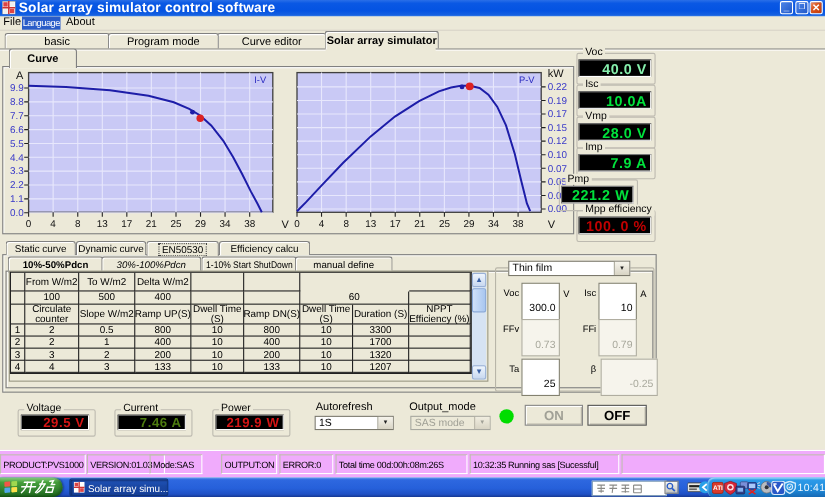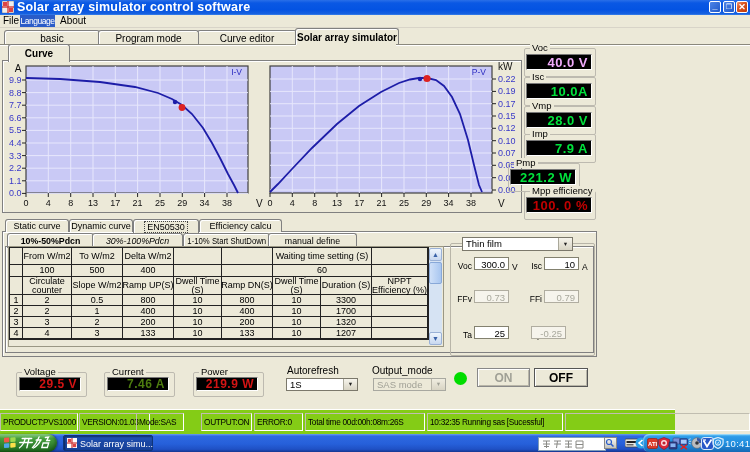--- a/index.html
+++ b/index.html
@@ -4,21 +4,21 @@
 body{font-family:"Liberation Sans",sans-serif;}
 #screen{position:relative;width:750px;height:452px;background:#ece9d8;overflow:hidden;font-size:11px;color:#000}
 .tab{position:absolute;background:#ece9d8;border:1px solid #808080;border-bottom:none;border-radius:3px 3px 0 0;text-align:center;font-size:10px;display:flex;align-items:center;justify-content:center;box-shadow:inset 1px 1px 0 #fff;white-space:nowrap;overflow:hidden}
 .tab.small{font-size:8.8px}
 .tab.mid{font-size:9px}
 .fs{position:absolute;border:1px solid #bdbab0;border-radius:2px}
 .fslbl{position:absolute;left:5px;top:-6px;background:#ece9d8;padding:0 2px;font-size:9.5px;line-height:10px}
 .lcd{position:absolute;background:#000;border:1px solid;border-color:#777 #fff #fff #777;text-align:right;font-weight:bold;font-size:13px;line-height:15px;padding-right:3px;box-sizing:border-box;letter-spacing:0.5px}
 .combo{position:absolute;background:#fff;border:1px solid #7b786b;font-size:9.5px;line-height:11px;white-space:nowrap}
 .combobtn{position:absolute;right:0px;top:0px;bottom:0px;width:13px;background:linear-gradient(#f6f4ec,#d8d4c4);border-left:1px solid #aaa89a;color:#222;font-size:5.5px;text-align:center;display:flex;align-items:center;justify-content:center}
-.inp{position:absolute;background:#fff;border:1px solid #83816f;font-size:9.5px;text-align:right;padding:0 3px;box-sizing:border-box;line-height:12px}
+.inp{position:absolute;background:#fff;border:1px solid #83816f;font-size:9.5px;text-align:right;padding:16px 3px;box-sizing:border-box;line-height:12px}
 .lab{position:absolute;font-size:8.5px;text-align:right}
 </style></head><body>
 <div id="screen">
 
 <div style="position:absolute;left:0;top:0;width:750px;height:15px;background:linear-gradient(180deg,#2a6fe8 0%,#0a58e4 20%,#0453e2 65%,#1560e0 90%,#3a80ea 100%)">
 <svg width="12" height="12" style="position:absolute;left:2px;top:1px" viewBox="0 0 12 12">
         <rect x="0" y="0" width="12" height="12" fill="#fff" stroke="#888" stroke-width="0.8"></rect>
         <rect x="1" y="1" width="4" height="4" fill="#d44"></rect>
         <rect x="7" y="1" width="4" height="4" fill="#eee"></rect>
         <rect x="1" y="7" width="4" height="4" fill="#eee"></rect>
@@ -175,21 +175,21 @@
         <path d="M22,16 L56,17 L96,20 L131,25 L154,31 L168,37 L178,43 L188,52 L199,66 L208,81 L216,96 L224,112 L230,123 L234,131" fill="none" stroke="#1d1da8" stroke-width="1.8"></path>
         <path d="M266,130 L274,122 L288,107 L308,86 L333,62 L355,44 L377,30 L395,21 L406,17.5 L415,16 L423,16 L432,18 L440,24 L448,35 L456,52 L464,78 L470,103 L475,123 L478,130" fill="none" stroke="#1d1da8" stroke-width="1.8"></path>
         <circle cx="171" cy="40" r="2.2" fill="#1d1da8"></circle>
         <circle cx="178" cy="45.5" r="3.4" fill="#dd2222"></circle>
         <circle cx="416" cy="17" r="2.2" fill="#1d1da8"></circle>
         <circle cx="423" cy="16.5" r="3.6" fill="#dd2222"></circle>
       </svg>
     </div>
 <div class="fs" style="left:524px;top:48px;width:70px;height:27px">
 <div class="fslbl">Voc</div>
-<div class="lcd" style="left:1px;top:5px;width:66px;height:16px;color:#f0abfc">40.0 V</div>
+<div class="lcd" style="left:1px;top:5px;width:66px;height:16px;color:#86efac">40.0 V</div>
 </div>
     <div class="fs" style="left:524px;top:77px;width:70px;height:27px">
 <div class="fslbl">Isc</div>
 <div class="lcd" style="left:1px;top:5px;width:66px;height:16px;color:#00e23c">10.0A</div>
 </div>
     <div class="fs" style="left:524px;top:106px;width:70px;height:27px">
 <div class="fslbl">Vmp</div>
 <div class="lcd" style="left:1px;top:5px;width:66px;height:16px;color:#00e23c">28.0 V</div>
 </div>
     <div class="fs" style="left:524px;top:134px;width:70px;height:27px">
@@ -219,21 +219,20 @@
     </div>
 <div class="tab small" style="left:268px;top:233px;width:87px;height:13px;">manual define</div>
 <div style="position:absolute;left:8px;top:246px;width:436px;height:101px;background:#ece9d8;border:1px solid #9a9784;box-sizing:border-box"></div>
     <div style="position:absolute;left:9px;top:247px;width:420px;height:93px;border:1px solid #222;box-sizing:border-box"></div>
     <div style="position:absolute;left:10px;top:248px;width:13px;height:17px;border-right:1.2px solid #222;border-bottom:1.2px solid #222;box-sizing:border-box;display:flex;align-items:center;justify-content:center;text-align:center;font-size:9px;line-height:9px;white-space:nowrap"></div>
     <div style="position:absolute;left:23px;top:248px;width:49px;height:17px;border-right:1.2px solid #222;border-bottom:1.2px solid #222;box-sizing:border-box;display:flex;align-items:center;justify-content:center;text-align:center;font-size:9px;line-height:9px;white-space:nowrap">From W/m2</div>
     <div style="position:absolute;left:72px;top:248px;width:51px;height:17px;border-right:1.2px solid #222;border-bottom:1.2px solid #222;box-sizing:border-box;display:flex;align-items:center;justify-content:center;text-align:center;font-size:9px;line-height:9px;white-space:nowrap">To W/m2</div>
     <div style="position:absolute;left:123px;top:248px;width:51px;height:17px;border-right:1.2px solid #222;border-bottom:1.2px solid #222;box-sizing:border-box;display:flex;align-items:center;justify-content:center;text-align:center;font-size:9px;line-height:9px;white-space:nowrap">Delta W/m2</div>
     <div style="position:absolute;left:174px;top:248px;width:48px;height:17px;border-right:1.2px solid #222;border-bottom:1.2px solid #222;box-sizing:border-box;display:flex;align-items:center;justify-content:center;text-align:center;font-size:9px;line-height:9px;white-space:nowrap"></div>
     <div style="position:absolute;left:222px;top:248px;width:51px;height:17px;border-right:1.2px solid #222;border-bottom:1.2px solid #222;box-sizing:border-box;display:flex;align-items:center;justify-content:center;text-align:center;font-size:9px;line-height:9px;white-space:nowrap"></div>
-    <div style="position:absolute;left:273px;top:248px;width:99px;height:17px;border-right:1.2px solid #222;border-bottom:1.2px solid #222;box-sizing:border-box;display:flex;align-items:center;justify-content:center;text-align:center;font-size:9px;line-height:9px;white-space:nowrap">Waiting time setting (S)</div>
     <div style="position:absolute;left:372px;top:248px;width:56px;height:17px;border-right:1.2px solid #222;border-bottom:1.2px solid #222;box-sizing:border-box;display:flex;align-items:center;justify-content:center;text-align:center;font-size:9px;line-height:9px;white-space:nowrap"></div>
     <div style="position:absolute;left:10px;top:265px;width:13px;height:12px;border-right:1.2px solid #222;border-bottom:1.2px solid #222;box-sizing:border-box;display:flex;align-items:center;justify-content:center;text-align:center;font-size:9px;line-height:9px;white-space:nowrap"></div>
     <div style="position:absolute;left:23px;top:265px;width:49px;height:12px;border-right:1.2px solid #222;border-bottom:1.2px solid #222;box-sizing:border-box;display:flex;align-items:center;justify-content:center;text-align:center;font-size:9px;line-height:9px;white-space:nowrap">100</div>
     <div style="position:absolute;left:72px;top:265px;width:51px;height:12px;border-right:1.2px solid #222;border-bottom:1.2px solid #222;box-sizing:border-box;display:flex;align-items:center;justify-content:center;text-align:center;font-size:9px;line-height:9px;white-space:nowrap">500</div>
     <div style="position:absolute;left:123px;top:265px;width:51px;height:12px;border-right:1.2px solid #222;border-bottom:1.2px solid #222;box-sizing:border-box;display:flex;align-items:center;justify-content:center;text-align:center;font-size:9px;line-height:9px;white-space:nowrap">400</div>
     <div style="position:absolute;left:174px;top:265px;width:48px;height:12px;border-right:1.2px solid #222;border-bottom:1.2px solid #222;box-sizing:border-box;display:flex;align-items:center;justify-content:center;text-align:center;font-size:9px;line-height:9px;white-space:nowrap"></div>
     <div style="position:absolute;left:222px;top:265px;width:51px;height:12px;border-right:1.2px solid #222;border-bottom:1.2px solid #222;box-sizing:border-box;display:flex;align-items:center;justify-content:center;text-align:center;font-size:9px;line-height:9px;white-space:nowrap"></div>
     <div style="position:absolute;left:273px;top:265px;width:99px;height:12px;border-right:1.2px solid #222;border-bottom:1.2px solid #222;box-sizing:border-box;display:flex;align-items:center;justify-content:center;text-align:center;font-size:9px;line-height:9px;white-space:nowrap">60</div>
     <div style="position:absolute;left:372px;top:265px;width:56px;height:12px;border-right:1.2px solid #222;border-bottom:1.2px solid #222;box-sizing:border-box;display:flex;align-items:center;justify-content:center;text-align:center;font-size:9px;line-height:9px;white-space:nowrap"></div>
     <div style="position:absolute;left:10px;top:277px;width:13px;height:18px;border-right:1.2px solid #222;border-bottom:1.2px solid #222;box-sizing:border-box;display:flex;align-items:center;justify-content:center;text-align:center;font-size:9px;line-height:9px;white-space:nowrap"></div>
@@ -294,42 +293,42 @@
 <div class="lab" style="left:72px;top:17px;width:19px">Isc</div>
 <div class="inp" style="left:93px;top:13px;width:35px;height:13px;line-height:13px">10</div>
 <div class="lab" style="left:131px;top:18px;width:10px;text-align:left">A</div>
 <div class="lab" style="left:0px;top:50px;width:21px">FFv</div>
 <div class="inp" style="left:23px;top:46px;width:35px;height:13px;line-height:13px;color:#a8a89c;background:#f6f4ec;border-color:#b0ada0">0.73</div>
 <div class="lab" style="left:72px;top:50px;width:19px">FFi</div>
 <div class="inp" style="left:93px;top:46px;width:35px;height:13px;line-height:13px;color:#a8a89c;background:#f6f4ec;border-color:#b0ada0">0.79</div>
 <div class="lab" style="left:0px;top:86px;width:21px">Ta</div>
 <div class="inp" style="left:23px;top:82px;width:35px;height:13px;line-height:13px">25</div>
 <div class="lab" style="left:72px;top:86px;width:19px">β</div>
-<div class="inp" style="left:80px;top:82px;width:35px;height:13px;line-height:13px;color:#a8a89c;background:#f6f4ec;border-color:#b0ada0">-0.25</div>
+<div class="inp" style="left:95px;top:82px;width:52px;height:13px;line-height:13px;color:#a8a89c;background:#f6f4ec;border-color:#b0ada0">-0.25</div>
 </div>
 <div class="fs" style="left:16px;top:372px;width:69px;height:23px">
 <div class="fslbl">Voltage</div>
 <div class="lcd" style="left:2px;top:4px;width:62px;height:14px;color:#d41414;font-size:12px;line-height:13px">29.5 V</div>
 </div>
 <div class="fs" style="left:104px;top:372px;width:69px;height:23px">
 <div class="fslbl">Current</div>
 <div class="lcd" style="left:2px;top:4px;width:62px;height:14px;color:#4d7c0f;font-size:12px;line-height:13px">7.46 A</div>
 </div>
 <div class="fs" style="left:193px;top:372px;width:69px;height:23px">
 <div class="fslbl">Power</div>
 <div class="lcd" style="left:2px;top:4px;width:62px;height:14px;color:#d41414;font-size:12px;line-height:13px">219.9 W</div>
 </div>
 <div style="position:absolute;left:287px;top:365px;font-size:10px">Autorefresh</div>
 <div class="combo" style="left:286px;top:378px;width:67px;height:11px;padding-left:3px">1S<div class="combobtn">▼</div></div>
 <div style="position:absolute;left:372px;top:365px;font-size:10px">Output_mode</div>
 <div class="combo" style="left:373px;top:378px;width:68px;height:11px;padding-left:3px;background:#ece9d8;color:#a0a096;border-color:#a8a8a0">SAS mode<div class="combobtn" style="background:linear-gradient(#f0ede0,#d8d4c4);color:#a0a096;border-color:#b8b5a8">▼</div></div>
 <div style="position:absolute;left:454px;top:372px;width:13px;height:13px;border-radius:50%;background:#00dd00"></div>
 <div style="position:absolute;left:477px;top:368px;width:53px;height:19px;background:#ece9d8;border:1px solid #888;box-shadow:inset 1px 1px 0 #fff,inset -1px -1px 0 #b8b5a8;box-sizing:border-box;text-align:center;font-weight:bold;font-size:12px;line-height:18px;color:#a0a096">ON</div>
 <div style="position:absolute;left:534px;top:368px;width:54px;height:19px;background:#ece9d8;border:1px solid #555;box-shadow:inset 1px 1px 0 #fff,inset -1px -1px 0 #b8b5a8;box-sizing:border-box;text-align:center;font-weight:bold;font-size:12px;line-height:18px">OFF</div>
-<div style="position:absolute;left:0;top:409px;width:675px;height:24px;background:#84cc16;border-top:1px solid #fff">
+<div style="position:absolute;left:0;top:409px;width:750px;height:24px;background:#f0abfc;border-top:1px solid #fff">
       <div style="position:absolute;left:0px;top:3px;width:78px;height:18px;border:1px solid;border-color:#c0bdb0 #fff #fff #c0bdb0;font-size:8.3px;letter-spacing:-0.3px;line-height:17px;padding-left:2px;box-sizing:border-box;white-space:nowrap;overflow:hidden">PRODUCT:PVS1000</div>
       <div style="position:absolute;left:79px;top:3px;width:71px;height:18px;border:1px solid;border-color:#c0bdb0 #fff #fff #c0bdb0;font-size:8.3px;letter-spacing:-0.3px;line-height:17px;padding-left:2px;box-sizing:border-box;white-space:nowrap;overflow:hidden">VERSION:01.03</div>
       <div style="position:absolute;left:136px;top:3px;width:48px;height:18px;border:1px solid;border-color:#c0bdb0 #fff #fff #c0bdb0;font-size:8.3px;letter-spacing:-0.3px;line-height:17px;padding-left:2px;box-sizing:border-box;white-space:nowrap;overflow:hidden">Mode:SAS</div>
       <div style="position:absolute;left:201px;top:3px;width:51px;height:18px;border:1px solid;border-color:#c0bdb0 #fff #fff #c0bdb0;font-size:8.3px;letter-spacing:-0.3px;line-height:17px;padding-left:2px;box-sizing:border-box;white-space:nowrap;overflow:hidden">OUTPUT:ON</div>
       <div style="position:absolute;left:254px;top:3px;width:49px;height:18px;border:1px solid;border-color:#c0bdb0 #fff #fff #c0bdb0;font-size:8.3px;letter-spacing:-0.3px;line-height:17px;padding-left:2px;box-sizing:border-box;white-space:nowrap;overflow:hidden">ERROR:0</div>
       <div style="position:absolute;left:305px;top:3px;width:120px;height:18px;border:1px solid;border-color:#c0bdb0 #fff #fff #c0bdb0;font-size:8.3px;letter-spacing:-0.3px;line-height:17px;padding-left:2px;box-sizing:border-box;white-space:nowrap;overflow:hidden">Total time 00d:00h:08m:26S</div>
       <div style="position:absolute;left:427px;top:3px;width:136px;height:18px;border:1px solid;border-color:#c0bdb0 #fff #fff #c0bdb0;font-size:8.3px;letter-spacing:-0.3px;line-height:17px;padding-left:2px;box-sizing:border-box;white-space:nowrap;overflow:hidden">10:32:35 Running sas [Sucessful]</div>
       <div style="position:absolute;left:565px;top:3px;width:185px;height:18px;border:1px solid;border-color:#c0bdb0 #fff #fff #c0bdb0;font-size:8.3px;letter-spacing:-0.3px;line-height:17px;padding-left:2px;box-sizing:border-box;white-space:nowrap;overflow:hidden"></div>
     </div>
 <div style="position:absolute;left:0;top:434px;width:750px;height:18px;background:linear-gradient(180deg,#6a9ff0 0%,#2e68e0 12%,#2660da 55%,#1f50c4 85%,#15368f 100%)">

